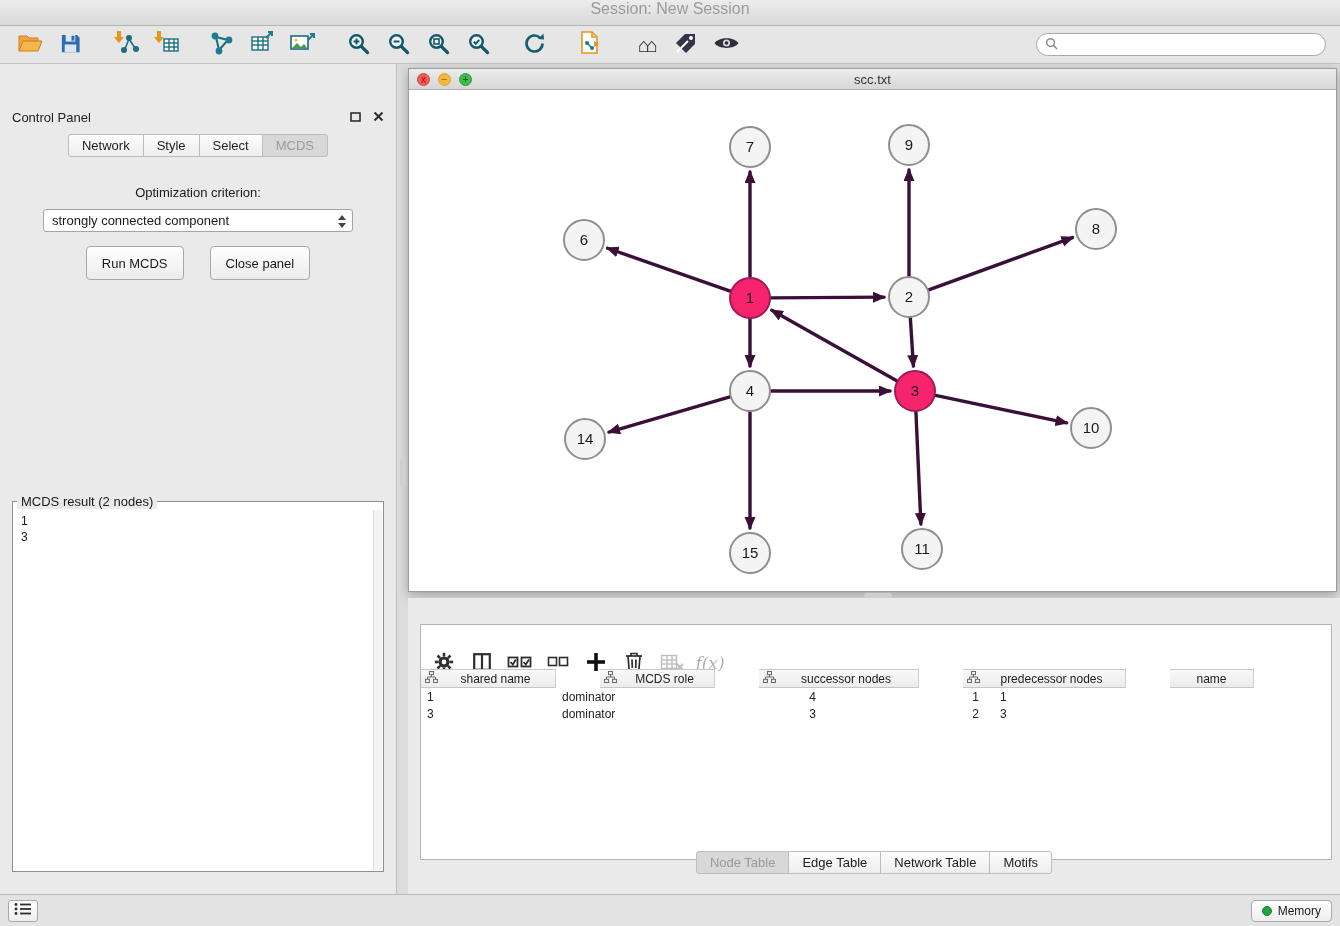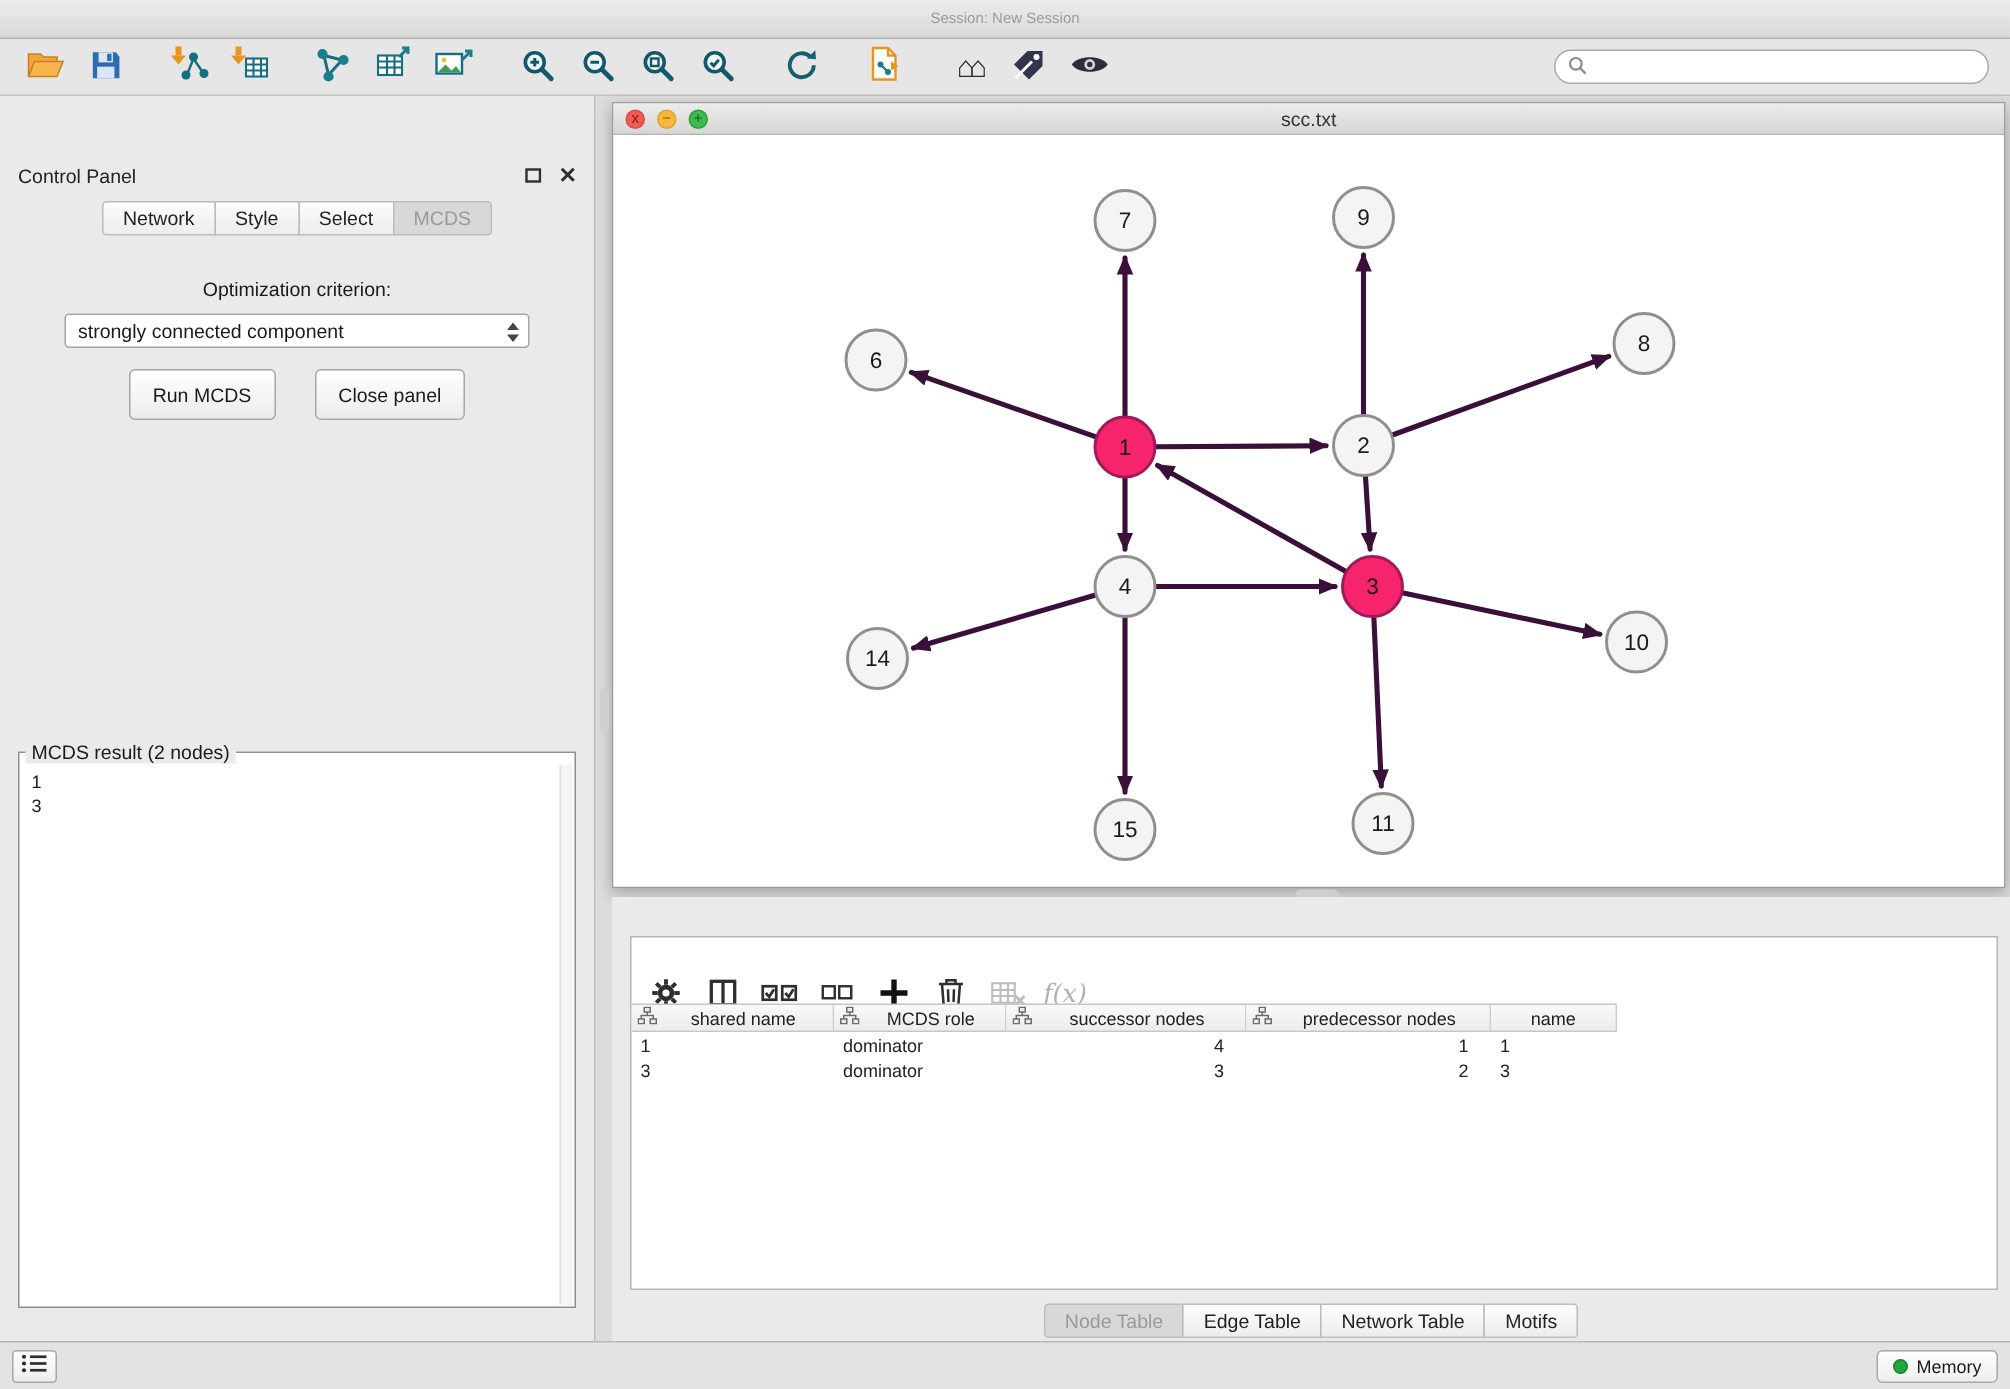--- a/index.html
+++ b/index.html
@@ -4,22 +4,22 @@
 <style>
   * { box-sizing: border-box; }
   html,body { margin:0; padding:0; }
   body {
     width:1340px; height:926px; position:relative; overflow:hidden;
     background:#dcdcdc; font-family:"Liberation Sans", sans-serif; font-size:13px; color:#1a1a1a;
   }
   
   .titlebar {
     height:26px; background:linear-gradient(#ececec,#d9d9d9);
-    border-bottom:1px solid #b4b4b4; display:flex; align-items:center; justify-content:center;
-    color:#9b9b9b; font-size:10px;
+    border-bottom:1px solid #b4b4b4; display:flex; justify-content:center;
+    color:#9b9b9b; font-size:16px;
   }
   
   .toolbar {
     height:38px; background:#e6e6e6; border-bottom:1px solid #c2c2c2;
     display:flex; align-items:center; padding:0 10px;
   }
   .tbtn { width:40px; height:34px; display:flex; align-items:center; justify-content:center; cursor:default; }
   .grp { margin-left:16px; }
   .home-glyph { font-size:20px; color:#2c2c2c; letter-spacing:-4px; line-height:20px; }
   .searchwrap {
@@ -83,32 +83,32 @@
   .grip-v { position:absolute; left:-9px; top:390px; width:6px; height:28px; background:#cfcfcf; border-radius:3px; }
   
   #table-panel { position:absolute; left:408px; right:0; top:598px; bottom:32px; background:#eaeaea; }
   .table-box {
     position:absolute; left:12px; right:8px; top:26px; height:236px;
     background:#fff; border:1px solid #b5b5b5; overflow:hidden;
   }
   .table-toolbar { height:44px; display:flex; align-items:center; padding:0 4px; }
   .ttbtn { width:38px; height:36px; display:flex; align-items:center; justify-content:center; cursor:default;margin-top:32px; }
   .fx { font-family:"DejaVu Serif", serif; font-style:italic; font-size:17px; color:#b0b0b0; }
-  .thead { display:flex; }
+  .thead { display:flex;gap:44px; }
   .th {
     display:flex; align-items:center; gap:2px; background:linear-gradient(#f9f9f9,#ececec);
     border-right:1px solid #cfcfcf; border-top:1px solid #c6c6c6; border-bottom:1px solid #c6c6c6;
     height:19px; font-size:12px; padding:0 4px; cursor:default;
   }
   .th .lbl { flex:1; text-align:center; color:#222; }
   .trow { display:flex; }
   .td { height:17px; font-size:12px; display:flex; align-items:center; padding:0 6px; color:#222; }
   .td.num { justify-content:flex-end; padding-right:15px; }
   .c0 { width:135px; } .c1 { width:115px; } .c2 { width:160px; } .c3 { width:163px; } .c4 { width:84px; } .cf { flex:1; }
-  .bottom-tabs { position:absolute; left:0; right:0; bottom:2px; display:flex; justify-content:center; }
+  .bottom-tabs { position:absolute; left:0; right:0; bottom:20px; display:flex; justify-content:center; }
   
   #status-bar {
     position:absolute; left:0; right:0; bottom:0; height:32px; background:#e3e3e3;
     border-top:1px solid #b9b9b9; display:flex; align-items:center; padding:0 8px;justify-content:center;
   }
   .status-left-btn {
     width:30px; height:22px; border:1px solid #a9a9a9; border-radius:3px;
     background:linear-gradient(#fff,#ededed); display:flex; align-items:center; justify-content:center;
   }
   .memory-btn {

